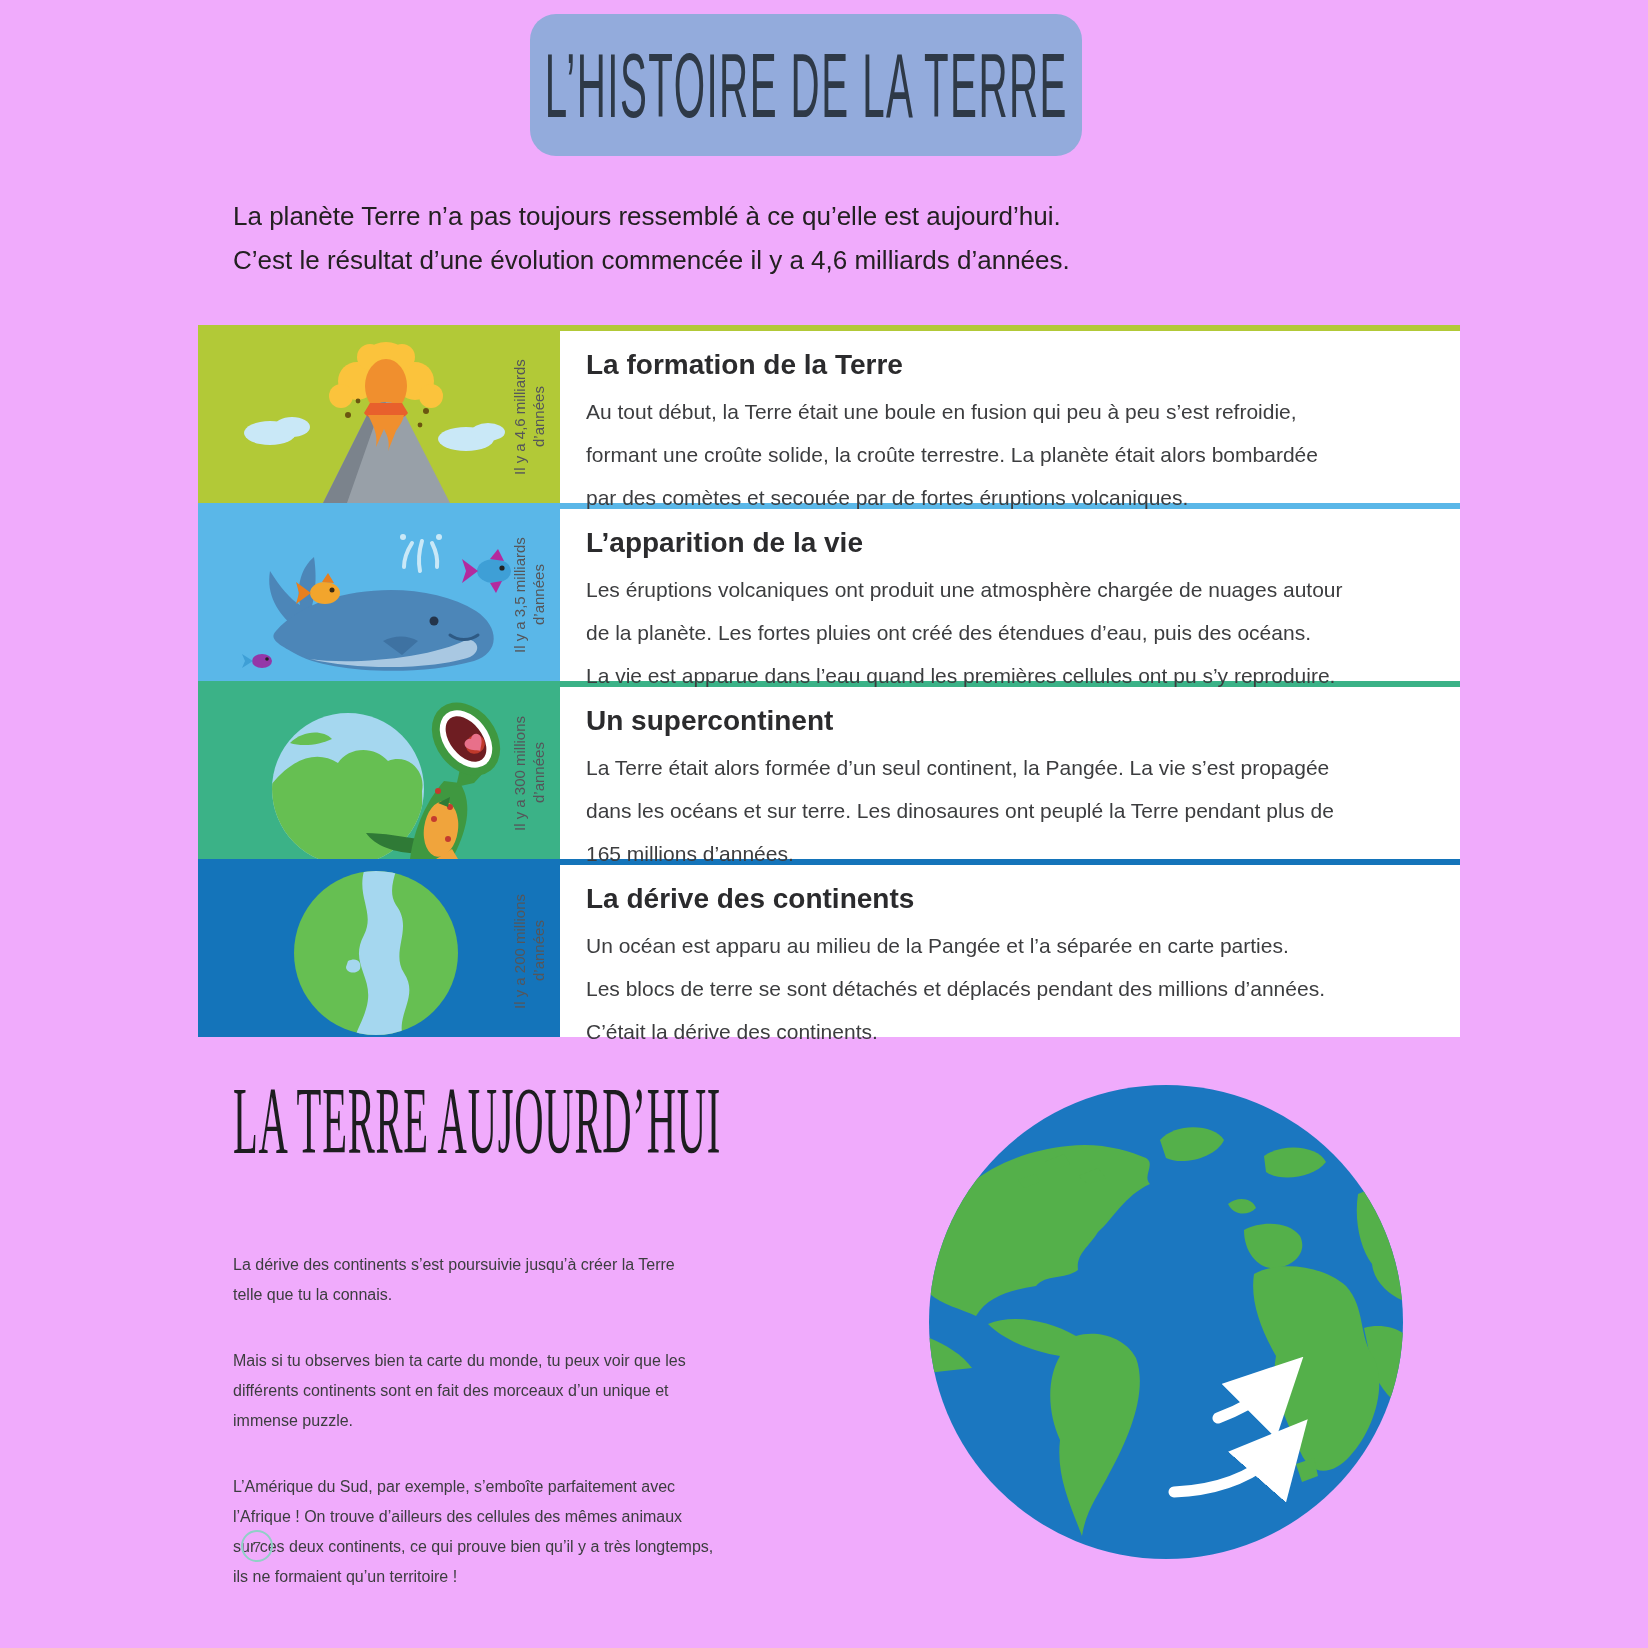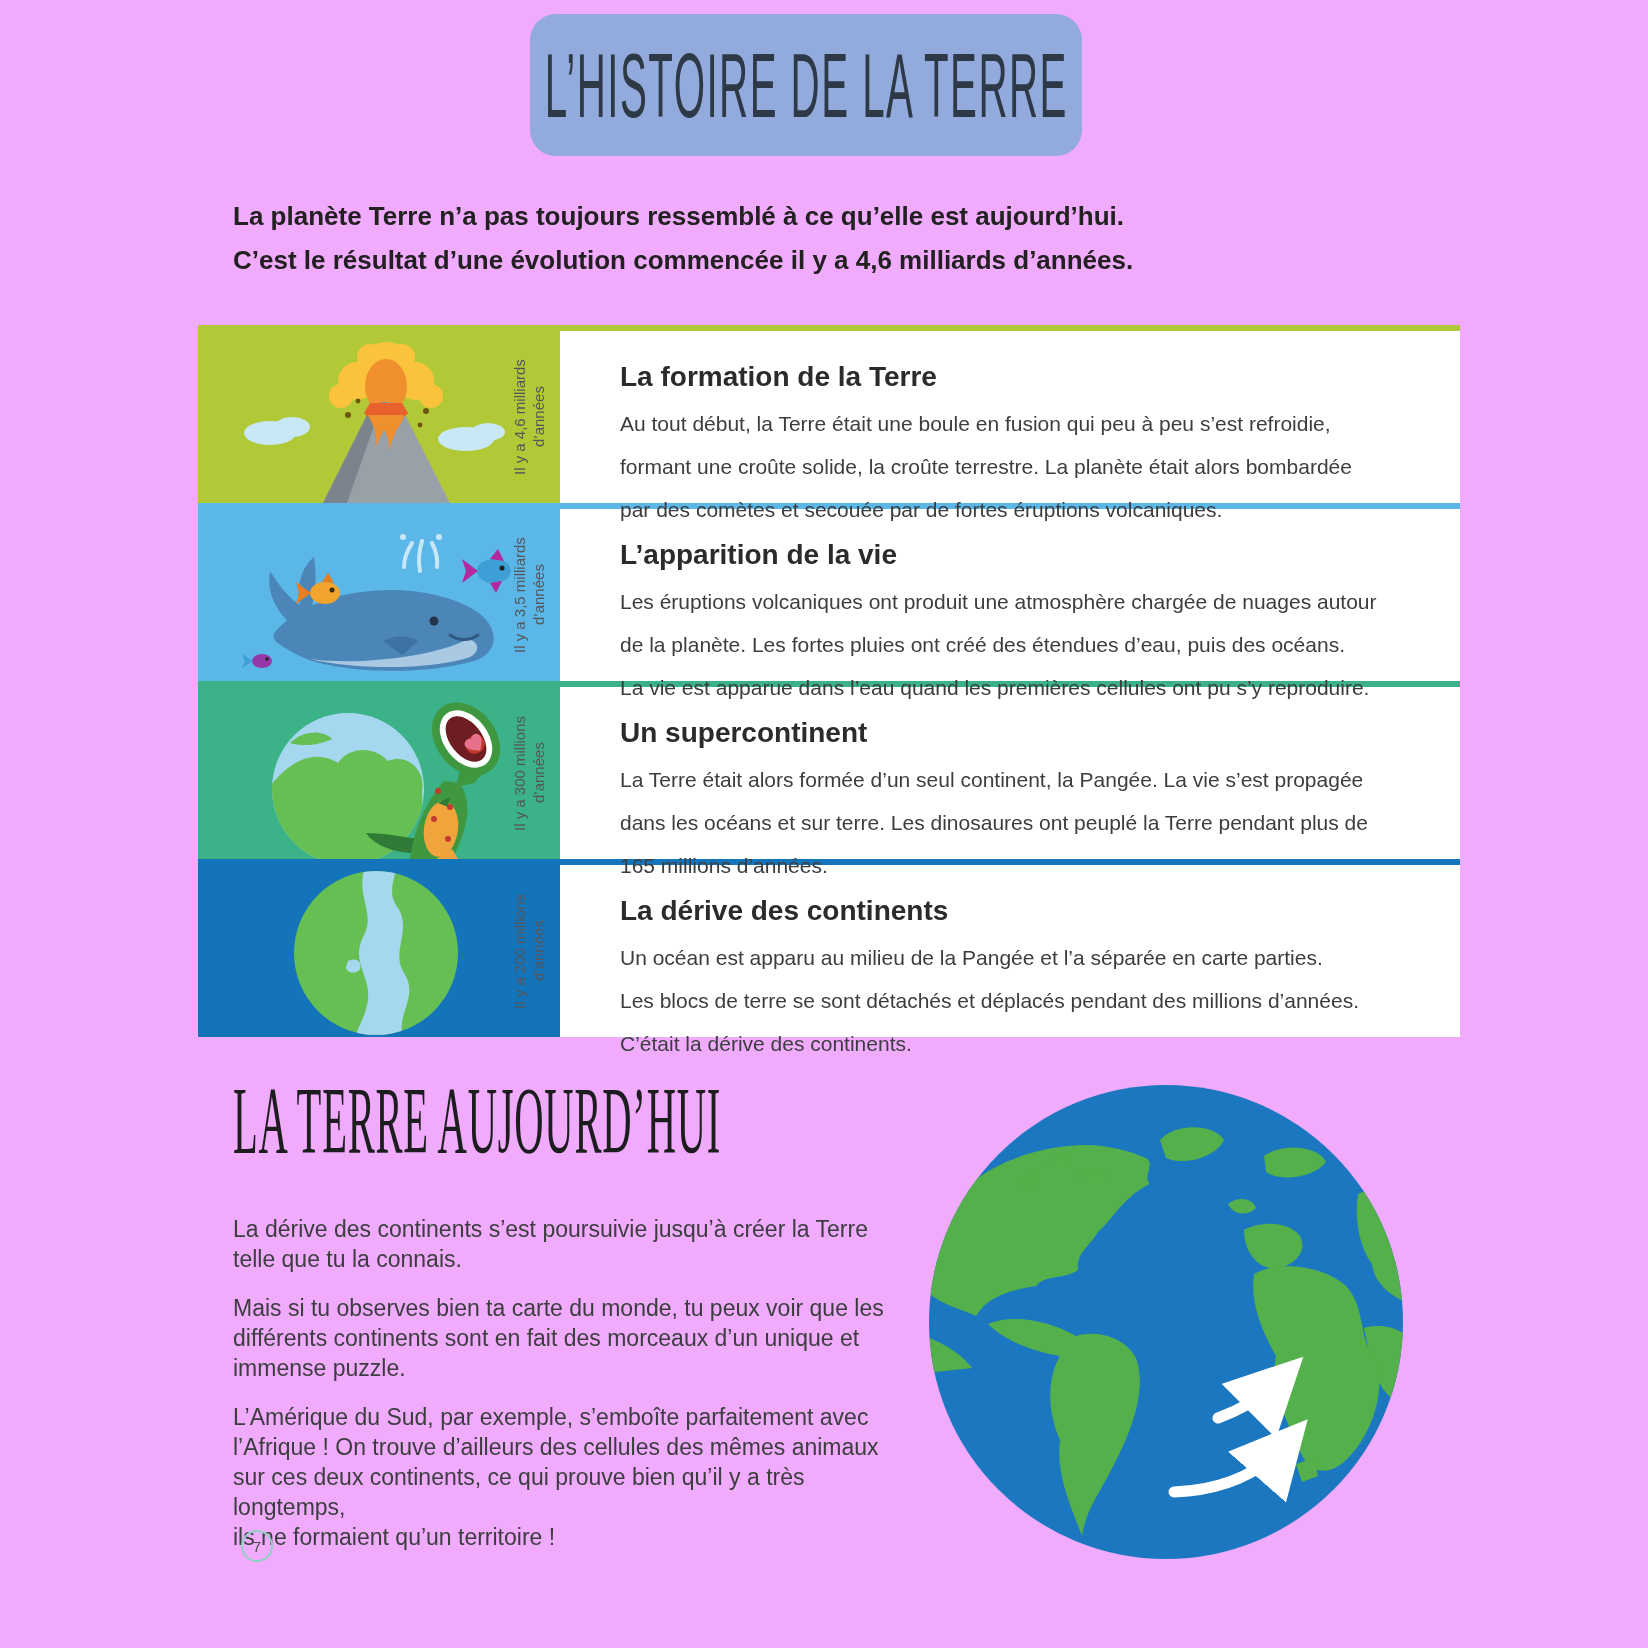--- a/index.html
+++ b/index.html
@@ -14,53 +14,54 @@
     background:#93abdc; border-radius:26px;
     display:flex; align-items:center; justify-content:center;
   }
   .banner-text {
     display:inline-block; font-size:56px; font-weight:400; color:#2e3947;
     letter-spacing:2px; transform:scale(0.72,1.62); white-space:nowrap;
   }
   
   .intro {
     position:absolute; left:233px; top:194px;
-    font-size:26px; font-weight:700; color:#232021; line-height:44px;
+    font-size:26px; font-weight:400; color:#232021; line-height:44px;
     white-space:pre-line;
   }
   
   .timeline { position:absolute; left:198px; top:325px; width:1262px; }
   .trow { width:100%; }
   .tbar { height:6px; width:100%; }
   .tcontent { display:flex; height:172px; background:#ffffff; }
   .tblock { position:relative; width:362px; flex:none; overflow:hidden; }
   .tblock svg { position:absolute; inset:0; width:100%; height:100%; display:block; }
   .c0 { background:#b2c937; } .b0 { background:#b2c937; }
   .c1 { background:#5ab7e8; } .b1 { background:#5ab7e8; }
   .c2 { background:#3bb287; } .b2 { background:#3bb287; }
   .c3 { background:#1474ba; } .b3 { background:#1474ba; }
   .era {
     position:absolute; top:0; right:12px; height:100%;
     writing-mode:vertical-rl; transform:rotate(180deg);
     text-align:center; font-size:15px; line-height:19px; color:#55565a;
   }
   .era span { display:block; }
-  .ttext { flex:1; padding:30px 0 0 26px;margin-left:34px; }
+  .ttext { flex:1; padding:18px 0 0 26px; }
   .ttext h3 { font-size:28px; font-weight:700; color:#2b2b2d; margin-bottom:9px; }
   .ttext p  { font-size:21px; line-height:43px; color:#3c3d3f; white-space:pre-line; }
   
   .today-heading { position:absolute; left:233px; top:1066px; height:110px;font-family:Liberation Serif, serif; }
   .today-heading span {
     display:inline-block; font-size:52px; font-weight:400; color:#1d1d1f;
     letter-spacing:1px; transform:scale(0.78,1.85); transform-origin:0 0; white-space:nowrap;
   }
   .today-paragraphs { position:absolute; left:233px; top:1214px; width:680px; }
   .today-paragraphs p {
-    font-size:23px; line-height:30px; color:#3c3d3f; margin-bottom:19px;
+    font-size:16px; line-height:30px; color:#3c3d3f; margin-bottom:19px;
     white-space:pre-line;
+    margin-top:36px;
   }
   
   .globe { position:absolute; left:928px; top:1084px; width:476px; height:476px; }
   
   .page-badge {
     position:absolute; left:241px; top:1530px; width:32px; height:32px;
     border:2px solid #8fd0c6; border-radius:50%;
     display:flex; align-items:center; justify-content:center;
     font-size:15px; color:#4c4c4e;
   }

